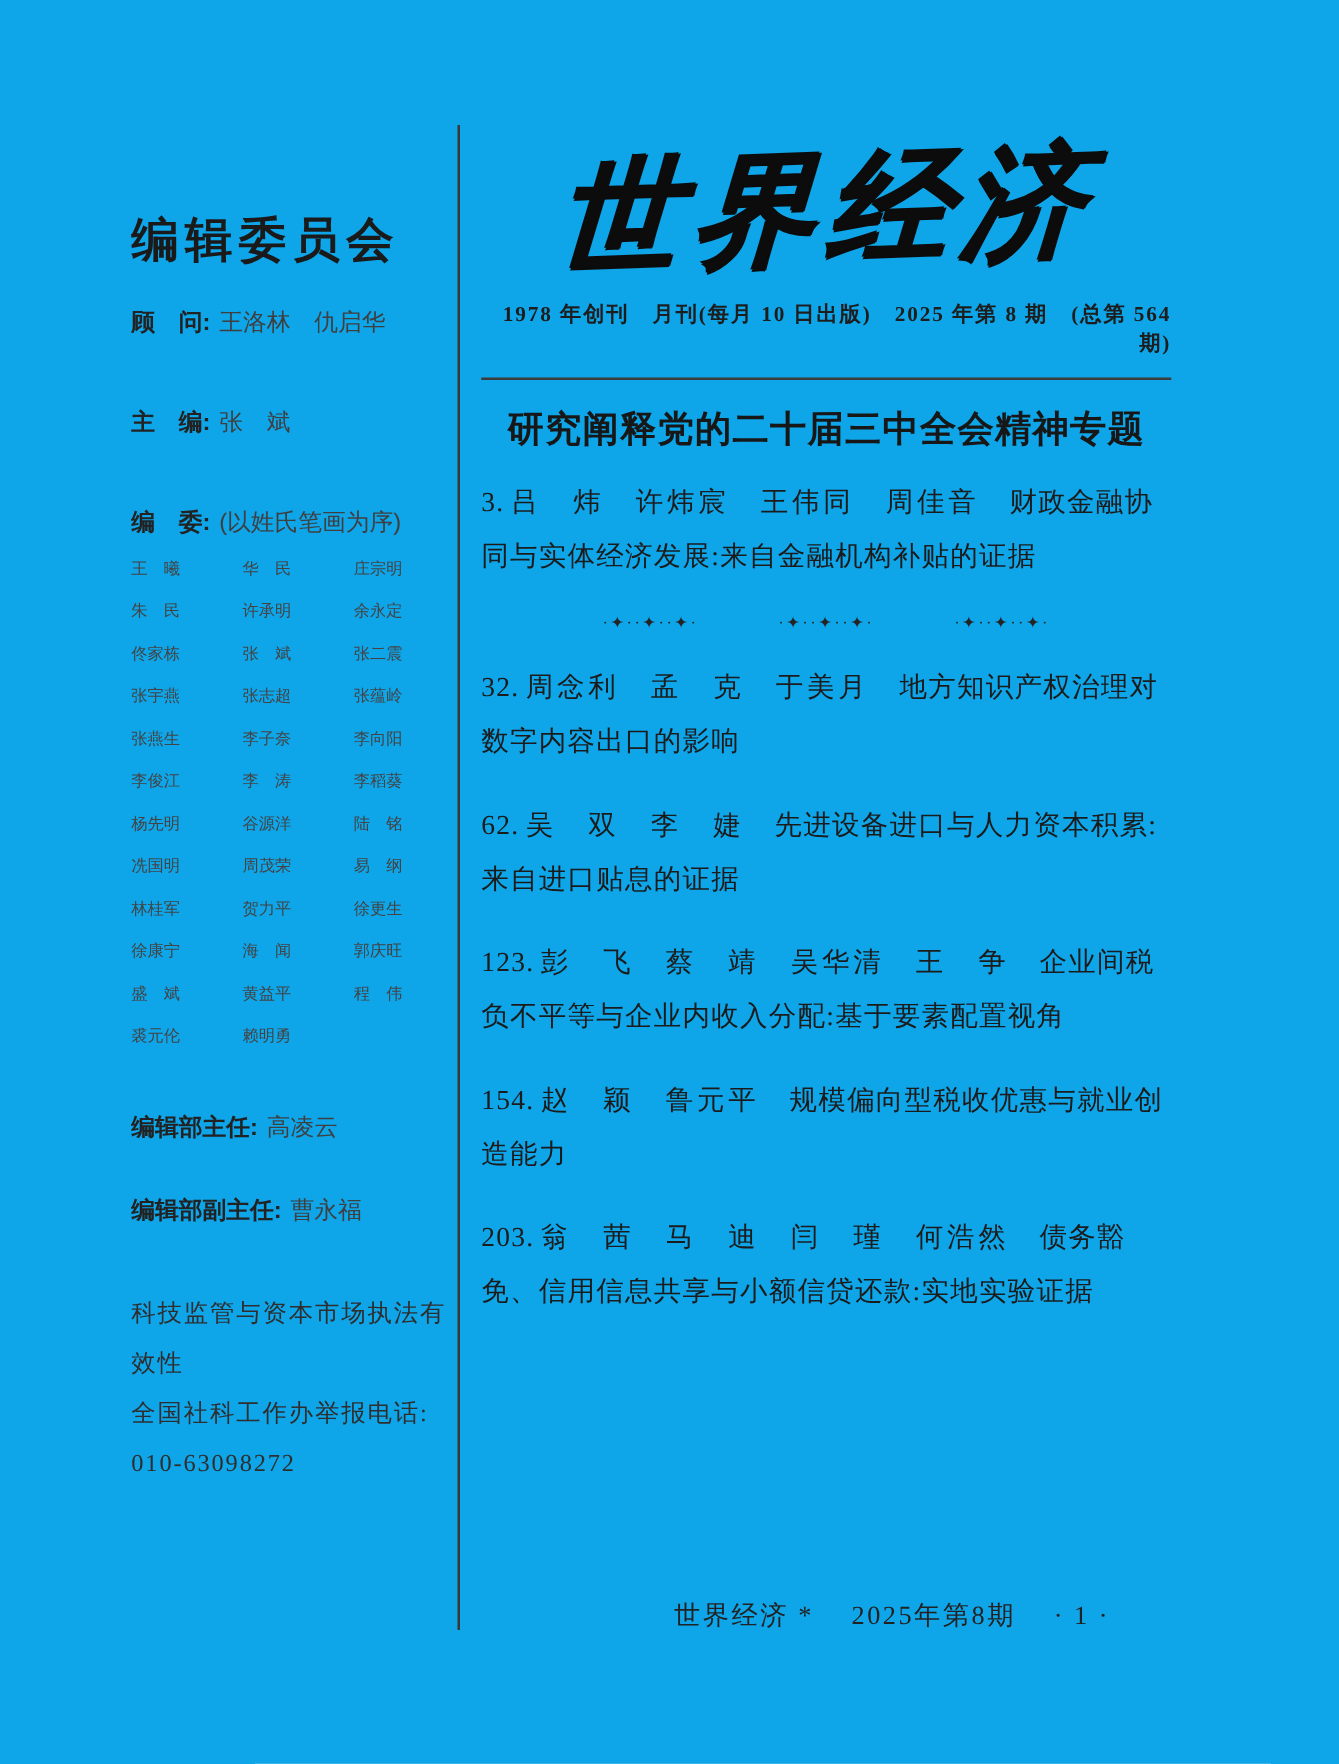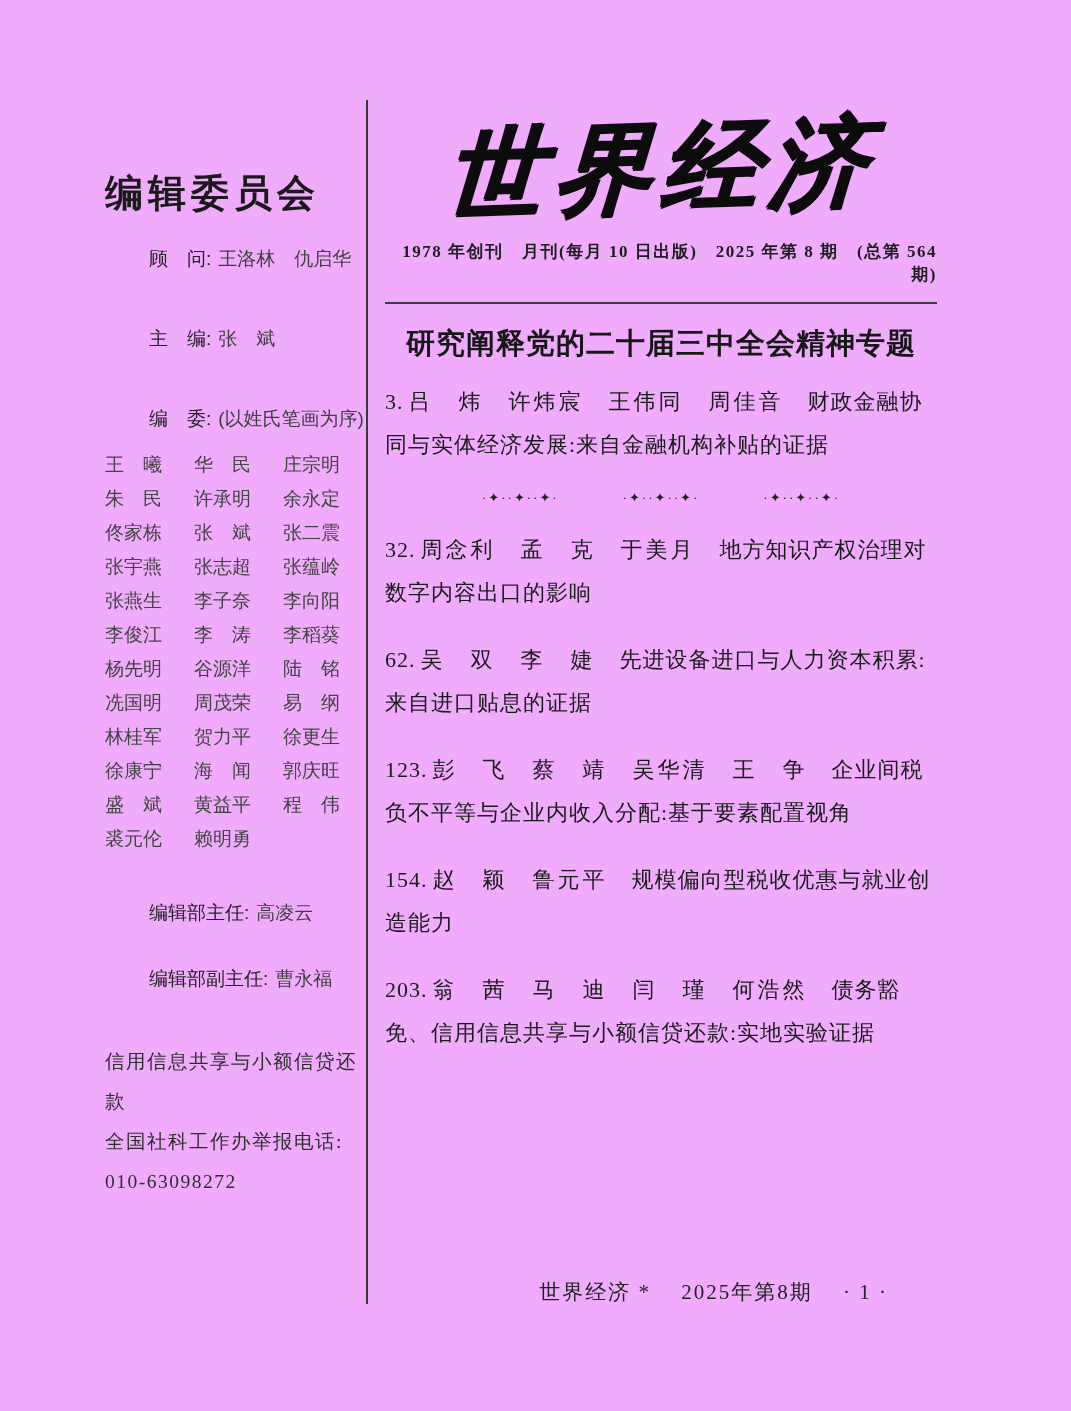--- a/index.html
+++ b/index.html
@@ -4,45 +4,45 @@
 <style>
   * { box-sizing: border-box; }
   html, body { margin: 0; padding: 0; }
   body {
     width: 1071px; height: 1411px;
     background: #fcfcfb;
     font-family: "Liberation Serif", serif;
     color: #1c1c1c;
     -webkit-font-smoothing: antialiased;
   }
-  .page { position: relative; width: 1071px; height: 1411px; overflow: hidden; background: #f0abfc; }
+  .page { position: relative; width: 1071px; height: 1411px; overflow: hidden; background: #0ea5e9; }
 
   
   .left-col {
     position: absolute; left: 105px; top: 170px; width: 270px;
     font-family: "Liberation Sans", sans-serif;
     color: #3f3f3f;
   }
   .board-heading {
     margin: 0 0 30px 0;
     font-size: 38px; line-height: 46px;
     font-weight: 900; letter-spacing: 5px;
     color: #1a1a1a;
   }
   .kv { font-size: 19px; line-height: 26px; }
-  .kv .lab { font-weight: normal; color: #222; margin-left: 44px; }
+  .kv .lab { font-weight: bold; color: #222; }
   .kv .val { color: #3f3f3f; margin-left: 7px; text-align: center; }
   .kv-advisor { margin-top: 0; }
   .kv-chief { margin-top: 54px; }
   .kv-committee { margin-top: 54px; }
   .members {
-    margin-top: 16px;
+    margin-top: 6px;
     display: grid;
     grid-template-columns: 89px 89px 89px;
-    font-size: 19px; line-height: 34px;
+    font-size: 13px; line-height: 34px;
     color: #434343;
   }
   .kv-dept { margin-top: 44px; }
   .kv-deputy { margin-top: 40px; }
   .kv-editors { margin-top: 40px; display: flex; }
   .kv-editors .lab { flex: 0 0 auto; }
   .kv-editors .val-lines { margin-left: 7px; line-height: 36px; }
   .notice {
     margin-top: 50px;
     font-family: "Liberation Serif", serif;
@@ -163,21 +163,21 @@
     <div class="kv kv-dept">
       <span class="lab">编辑部主任:</span><span class="val">高凌云</span>
     </div>
 
     <div class="kv kv-deputy">
       <span class="lab">编辑部副主任:</span><span class="val">曹永福</span>
     </div>
 
 
     <div class="notice">
-      <div>信用信息共享与小额信贷还款</div>
+      <div>科技监管与资本市场执法有效性</div>
       <div>全国社科工作办举报电话:</div>
       <div>010-63098272</div>
     </div>
   </aside>
 
   <div class="divider"></div>
 
   <main class="right-col">
     <div class="masthead">世界经济</div>
     <div class="issue-info">1978 年创刊　月刊(每月 10 日出版)　2025 年第 8 期　(总第 564 期)</div>

